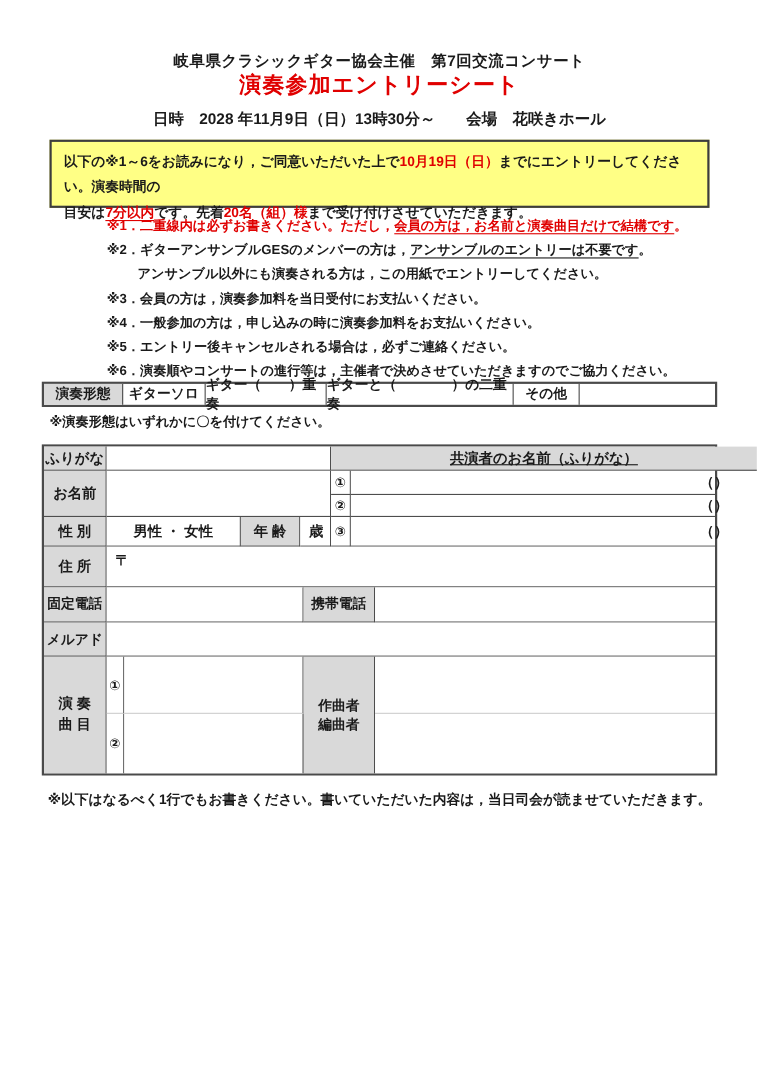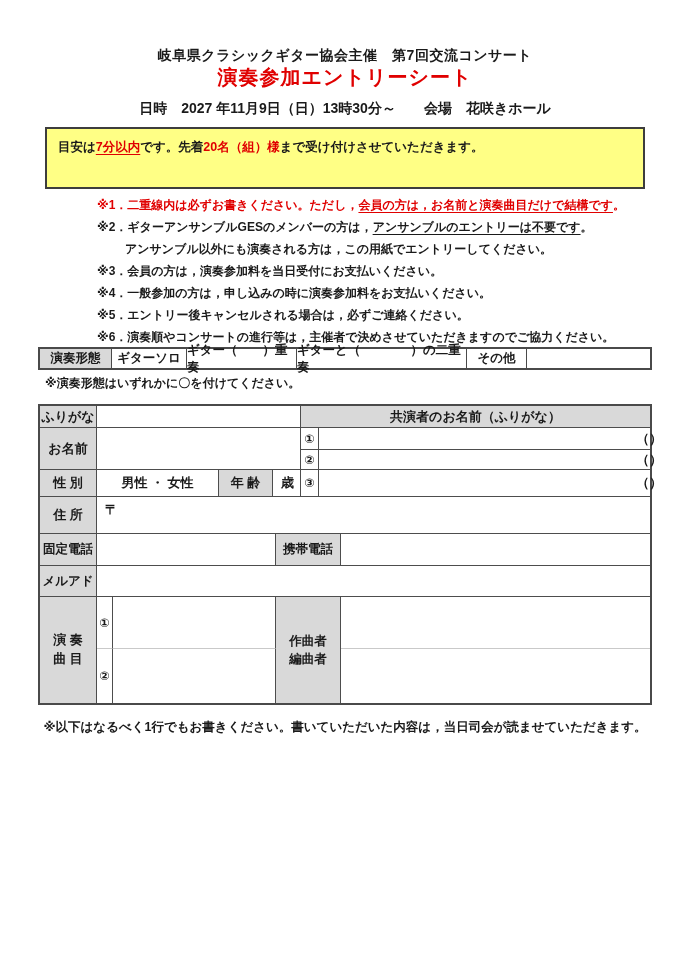--- a/index.html
+++ b/index.html
@@ -70,23 +70,24 @@
 </style>
 </head>
 <body>
 
 <div class="page">
 
   <div class="center-line org-line">岐阜県クラシックギター協会主催　第7回交流コンサート</div>
   <div class="center-line title-wrap">
     <span class="doc-title">演奏参加エントリーシート</span>
   </div>
-  <div class="center-line date-line">日時　2027 年11月9日（日）13時30分～　　会場　花咲きホール</div>
+  <div class="center-line date-line">日時　2028 年11月9日（日）13時30分～　　会場　花咲きホール</div>
 
   <div class="notice-box">
+    <div><span>以下の※1～6をお読みになり，ご同意いただいた上で</span><span class="red">10月19日（日）</span><span>までにエントリーしてください。演奏時間の</span></div>
     <div><span>目安は</span><span class="red u">7分以内</span><span>です。先着</span><span class="red">20名（組）様</span><span>まで受け付けさせていただきます。</span></div>
   </div>
 
   <div class="notes">
     <div class="red"><span>※1．二重線内は必ずお書きください。ただし，</span><span class="u">会員の方は，お名前と演奏曲目だけで結構です</span><span>。</span></div>
     <div><span>※2．ギターアンサンブルGESのメンバーの方は，</span><span class="u">アンサンブルのエントリーは不要です</span><span>。</span></div>
     <div class="note-indent">アンサンブル以外にも演奏される方は，この用紙でエントリーしてください。</div>
     <div>※3．会員の方は，演奏参加料を当日受付にお支払いください。</div>
     <div>※4．一般参加の方は，申し込みの時に演奏参加料をお支払いください。</div>
     <div>※5．エントリー後キャンセルされる場合は，必ずご連絡ください。</div>
@@ -100,21 +101,21 @@
     <div class="fcell" style="width:170px;">ギターと（　　　　）の二重奏</div>
     <div class="fcell" style="width:60px;">その他</div>
     <div class="fcell" style="flex:1;"></div>
   </div>
   <div class="format-note">※演奏形態はいずれかに〇を付けてください。</div>
 
   <div class="main-table">
 
     <div class="cell gray" style="left:0;top:0;width:57px;height:22px;">ふりがな</div>
     <div class="cell" style="left:57px;top:0;width:204px;height:22px;"></div>
-    <div class="cell gray no-r" style="left:261px;top:0;width:349px;height:22px;">共演者のお名前（ふりがな）</div>
+    <div class="cell gray no-r" style="left:261px;top:0;width:387px;height:22px;text-decoration:underline;">共演者のお名前（ふりがな）</div>
 
     <div class="cell gray" style="left:0;top:22px;width:57px;height:42px;">お名前</div>
     <div class="cell" style="left:57px;top:22px;width:204px;height:42px;"></div>
     <div class="cell" style="left:261px;top:22px;width:18px;height:22px;font-size:12px;">①</div>
     <div class="cell no-r paren-cell" style="left:279px;top:22px;width:331px;height:22px;">
         <span>（</span>
         <span>）</span>
       </div>
     <div class="cell" style="left:261px;top:44px;width:18px;height:20px;font-size:12px;">②</div>
     <div class="cell no-r paren-cell" style="left:279px;top:44px;width:331px;height:20px;">

